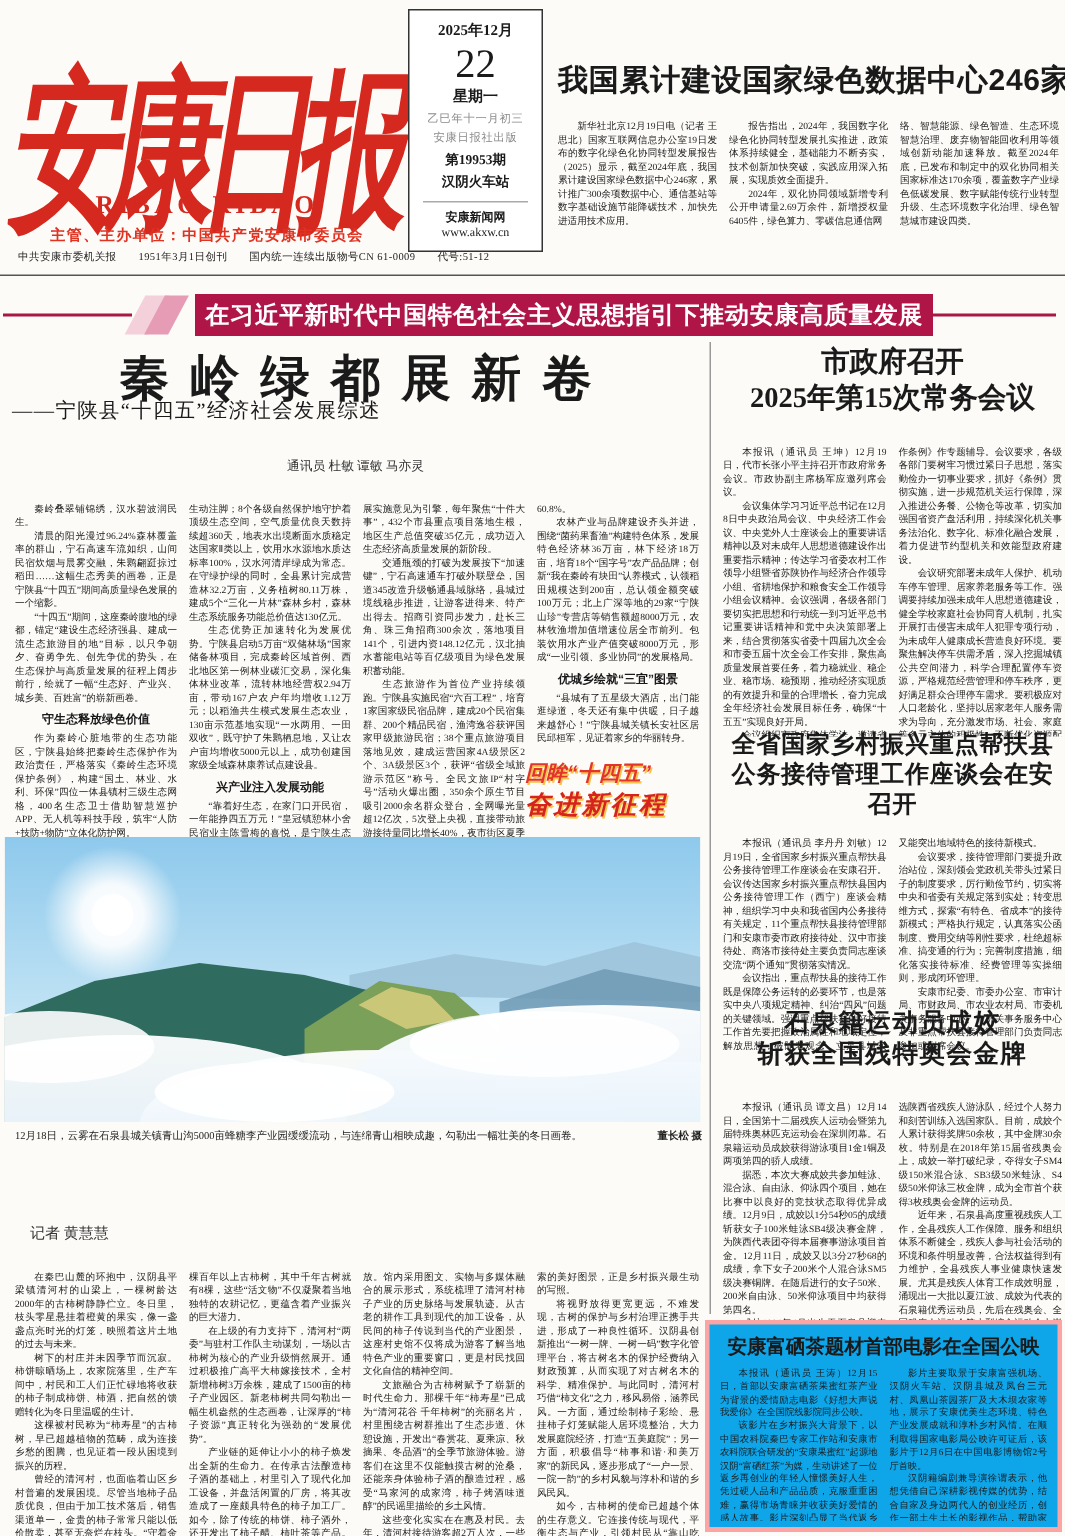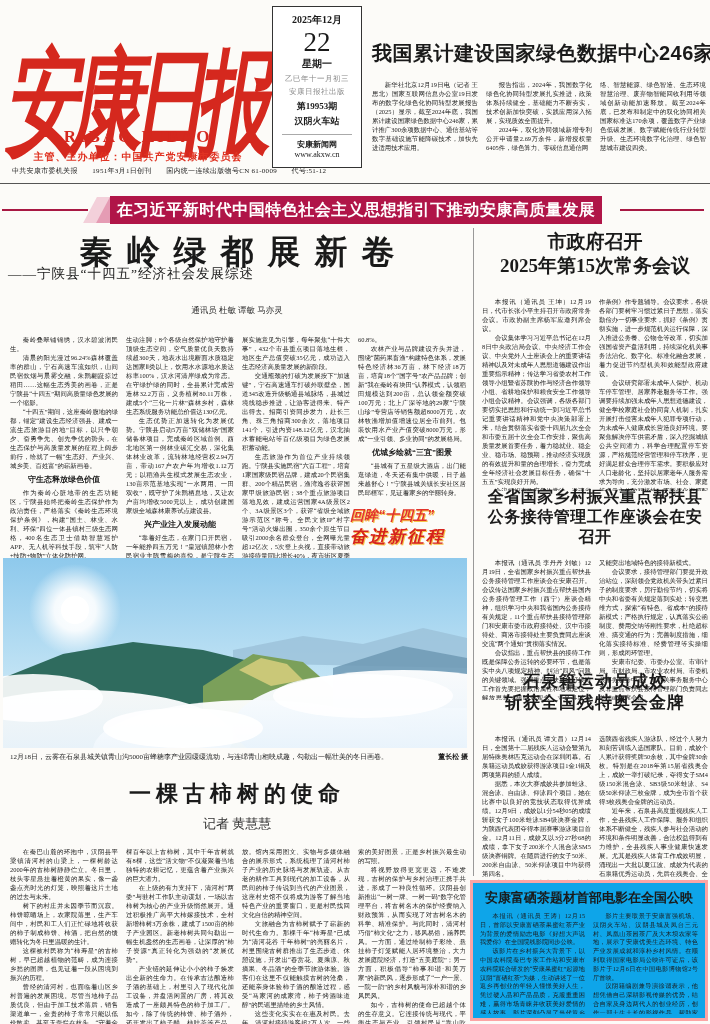--- a/index.html
+++ b/index.html
@@ -36,21 +36,21 @@
   .col{flex:1;min-width:0;font-size:6.4px;line-height:9px;text-align:justify;overflow:hidden;}
   .para{margin:0;text-indent:2em;}
   .para.cont{text-indent:0;}
   .para.right{text-indent:0;text-align:right;font-weight:bold;}
   .sec-h{font-family:"Liberation Sans",sans-serif;font-weight:bold;font-size:8px;
          text-align:center;text-indent:0;margin:5px 0 4px 0;}
   .hrule{height:1px;background:#555;}
   
   .banner-line{top:209px;height:1.5px;background:#a81843;}
   .pgram{top:197px;height:26px;transform:skewX(-28deg);}
-  .banner{left:110px;top:196px;width:492px;height:28px;background:#b01548;color:#fff;
+  .banner{left:130px;top:196px;width:492px;height:28px;background:#b01548;color:#fff;
           font-family:"Liberation Sans",sans-serif;font-weight:bold;font-size:16px;
           display:flex;align-items:center;justify-content:center;letter-spacing:.5px;}
   
   .lead-hl{left:8px;top:230px;width:458px;text-align:center;font-family:"Liberation Sans",sans-serif;
            font-weight:bold;font-size:33px;letter-spacing:14px;text-indent:14px;}
   .lead-sub{left:8px;top:265px;width:458px;text-align:left;font-size:13.5px;letter-spacing:1px;}
   .byline{left:8px;top:305px;width:458px;text-align:center;font-size:8.5px;color:#333;}
   .lead-cols{left:10px;top:322px;width:456px;height:236px;}
   .retro{left:350px;top:497px;width:118px;height:60px;background:#fcfbf8;
          display:flex;flex-direction:column;justify-content:center;}
@@ -58,21 +58,21 @@
              font-family:"Liberation Sans",sans-serif;text-shadow:1px 1px 0 #f6c44a;}
   .retro .l2{font-size:17px;font-weight:bold;font-style:italic;color:#d6231d;
              font-family:"Liberation Sans",sans-serif;letter-spacing:2px;text-shadow:1px 1px 0 #f6c44a;}
   
   .photo{left:3px;top:558px;width:464px;height:190px;overflow:hidden;}
   .caption{left:10px;top:752px;width:458px;font-size:7px;display:flex;justify-content:space-between;color:#222;}
   .credit{font-weight:bold;white-space:nowrap;margin-left:10px;}
   
   .tree-hl{left:8px;top:779px;width:458px;text-align:center;font-weight:bold;font-size:22px;
            letter-spacing:5px;font-family:"Liberation Serif",serif;}
-  .tree-by{left:8px;top:815px;width:458px;text-align:center;font-size:13px;color:#333;}
+  .tree-by{left:20px;top:815px;width:458px;text-align:left;font-size:10px;color:#333;}
   .tree-cols{left:10px;top:834px;width:456px;height:190px;}
   
   .vrule{left:473px;top:228px;width:1px;height:648px;background:#999;}
   .right{left:482px;width:226px;}
   .r-hl{text-align:center;font-weight:bold;line-height:1.25;}
   .gov-hl{top:230px;font-size:19px;font-family:"Liberation Serif",serif;}
   .gov-cols{top:284px;height:194px;}
   .meet-hl{top:487px;font-size:16px;font-family:"Liberation Sans",sans-serif;letter-spacing:.5px;}
   .meet-cols{top:545px;height:142px;}
   .ath-hl{top:671px;font-size:17px;font-family:"Liberation Serif",serif;letter-spacing:1px;}
@@ -201,21 +201,20 @@
       <ellipse cx="30" cy="140" rx="70" ry="24" fill="#ffffff" opacity="0.9"></ellipse>
       <ellipse cx="360" cy="138" rx="90" ry="22" fill="#ffffff" opacity="0.85"></ellipse>
       <ellipse cx="180" cy="170" rx="80" ry="20" fill="#ffffff" opacity="0.9"></ellipse>
     </svg>
   </div>
   <div class="abs caption">
     <span>12月18日，云雾在石泉县城关镇青山沟5000亩蜂糖李产业园缓缓流动，与连绵青山相映成趣，勾勒出一幅壮美的冬日画卷。</span>
     <span class="credit">董长松 摄</span>
   </div>
 
-  <div class="abs tree-hl">一棵古柿树的使命</div>
   <div class="abs tree-by">记者 黄慧慧</div>
   <div class="abs tree-cols cols">
     <div class="col">
         <p class="para">在秦巴山麓的环抱中，汉阴县平梁镇清河村的山梁上，一棵树龄达2000年的古柿树静静伫立。冬日里，枝头零星悬挂着橙黄的果实，像一盏盏点亮时光的灯笼，映照着这片土地的过去与未来。</p>
         <p class="para">树下的村庄并未因季节而沉寂。柿饼晾晒场上，农家院落里，生产车间中，村民和工人们正忙碌地将收获的柿子制成柿饼、柿酒，把自然的馈赠转化为冬日里温暖的生计。</p>
         <p class="para">这棵被村民称为“柿寿星”的古柿树，早已超越植物的范畴，成为连接乡愁的图腾，也见证着一段从困境到振兴的历程。</p>
         <p class="para">曾经的清河村，也面临着山区乡村普遍的发展困境。尽管当地柿子品质优良，但由于加工技术落后，销售渠道单一，金贵的柿子常常只能以低价散卖，甚至无奈烂在枝头。“守着金饭碗，过着穷日子”是当时村民生活的真实写照。</p>
       </div>
     <div class="col">
         <p class="para cont">棵百年以上古柿树，其中千年古树就有8棵，这些“活文物”不仅凝聚着当地独特的农耕记忆，更蕴含着产业振兴的巨大潜力。</p>

